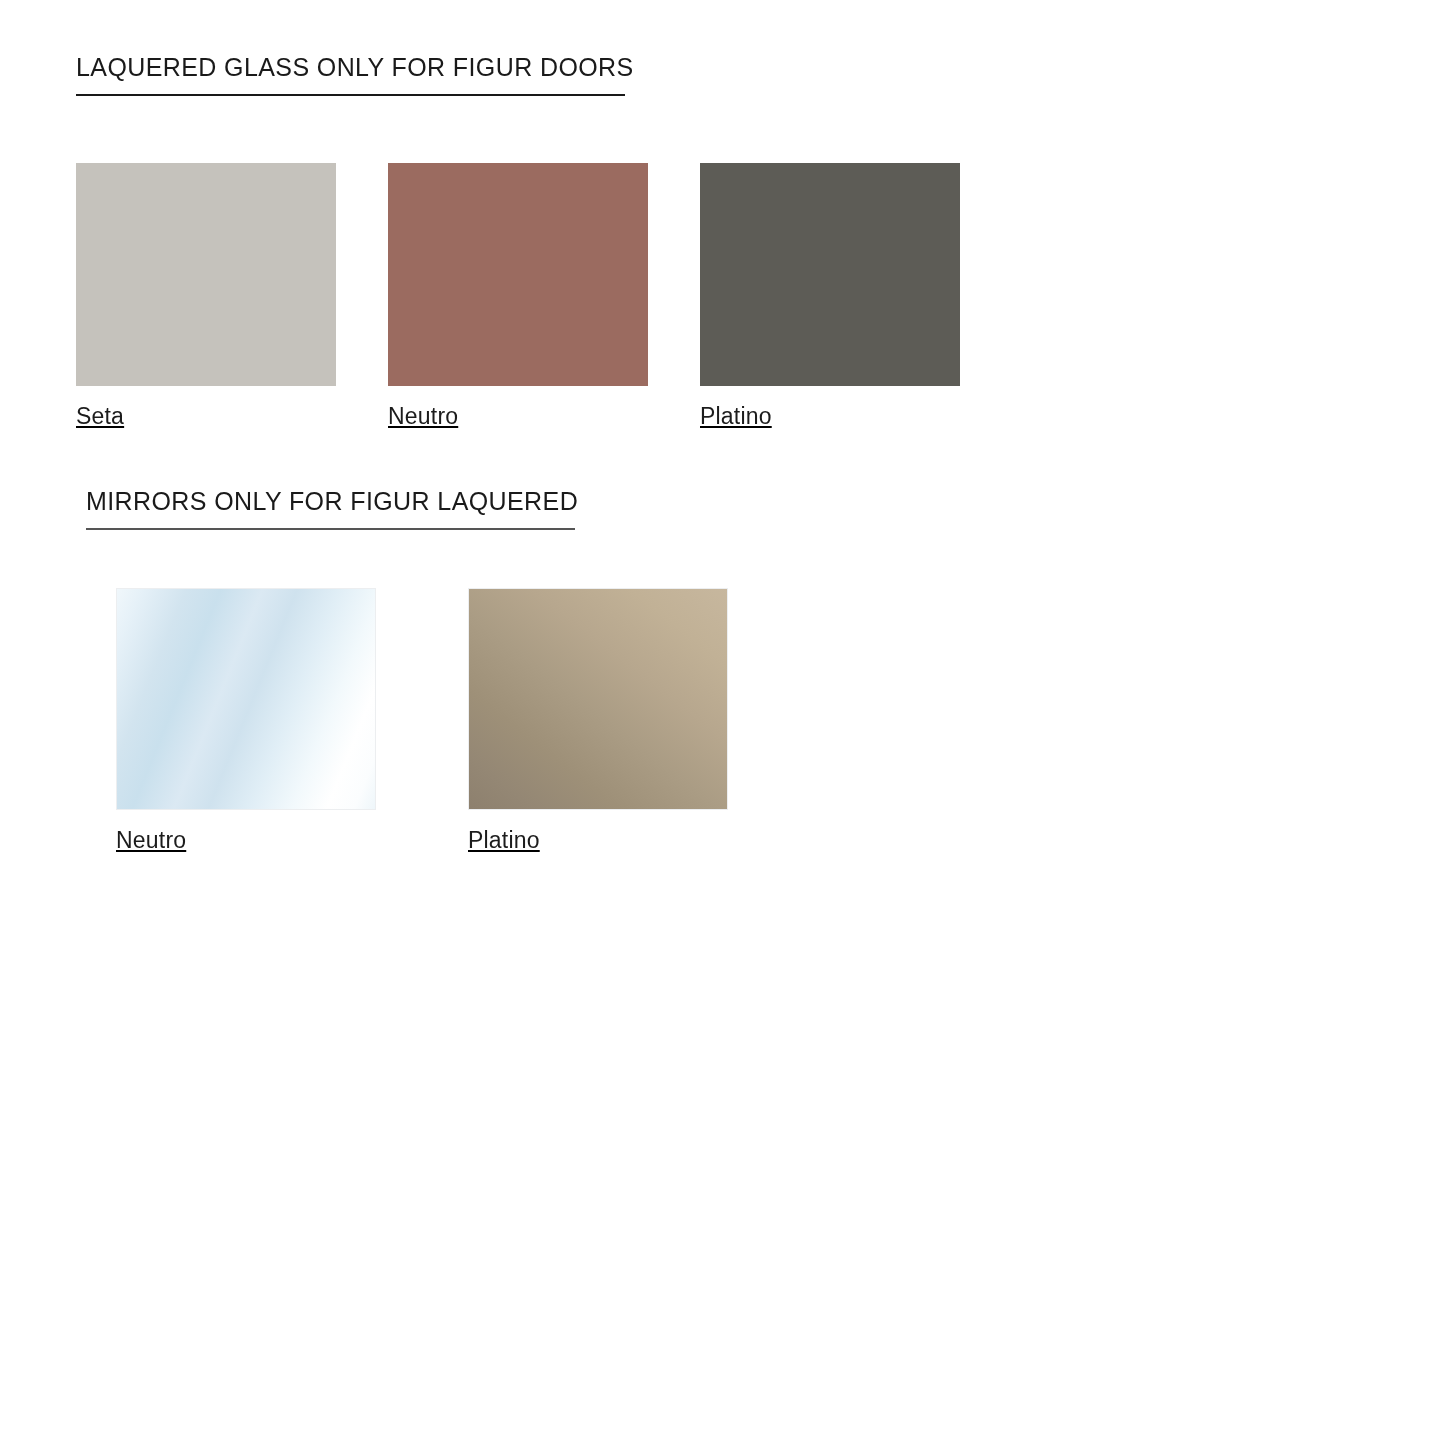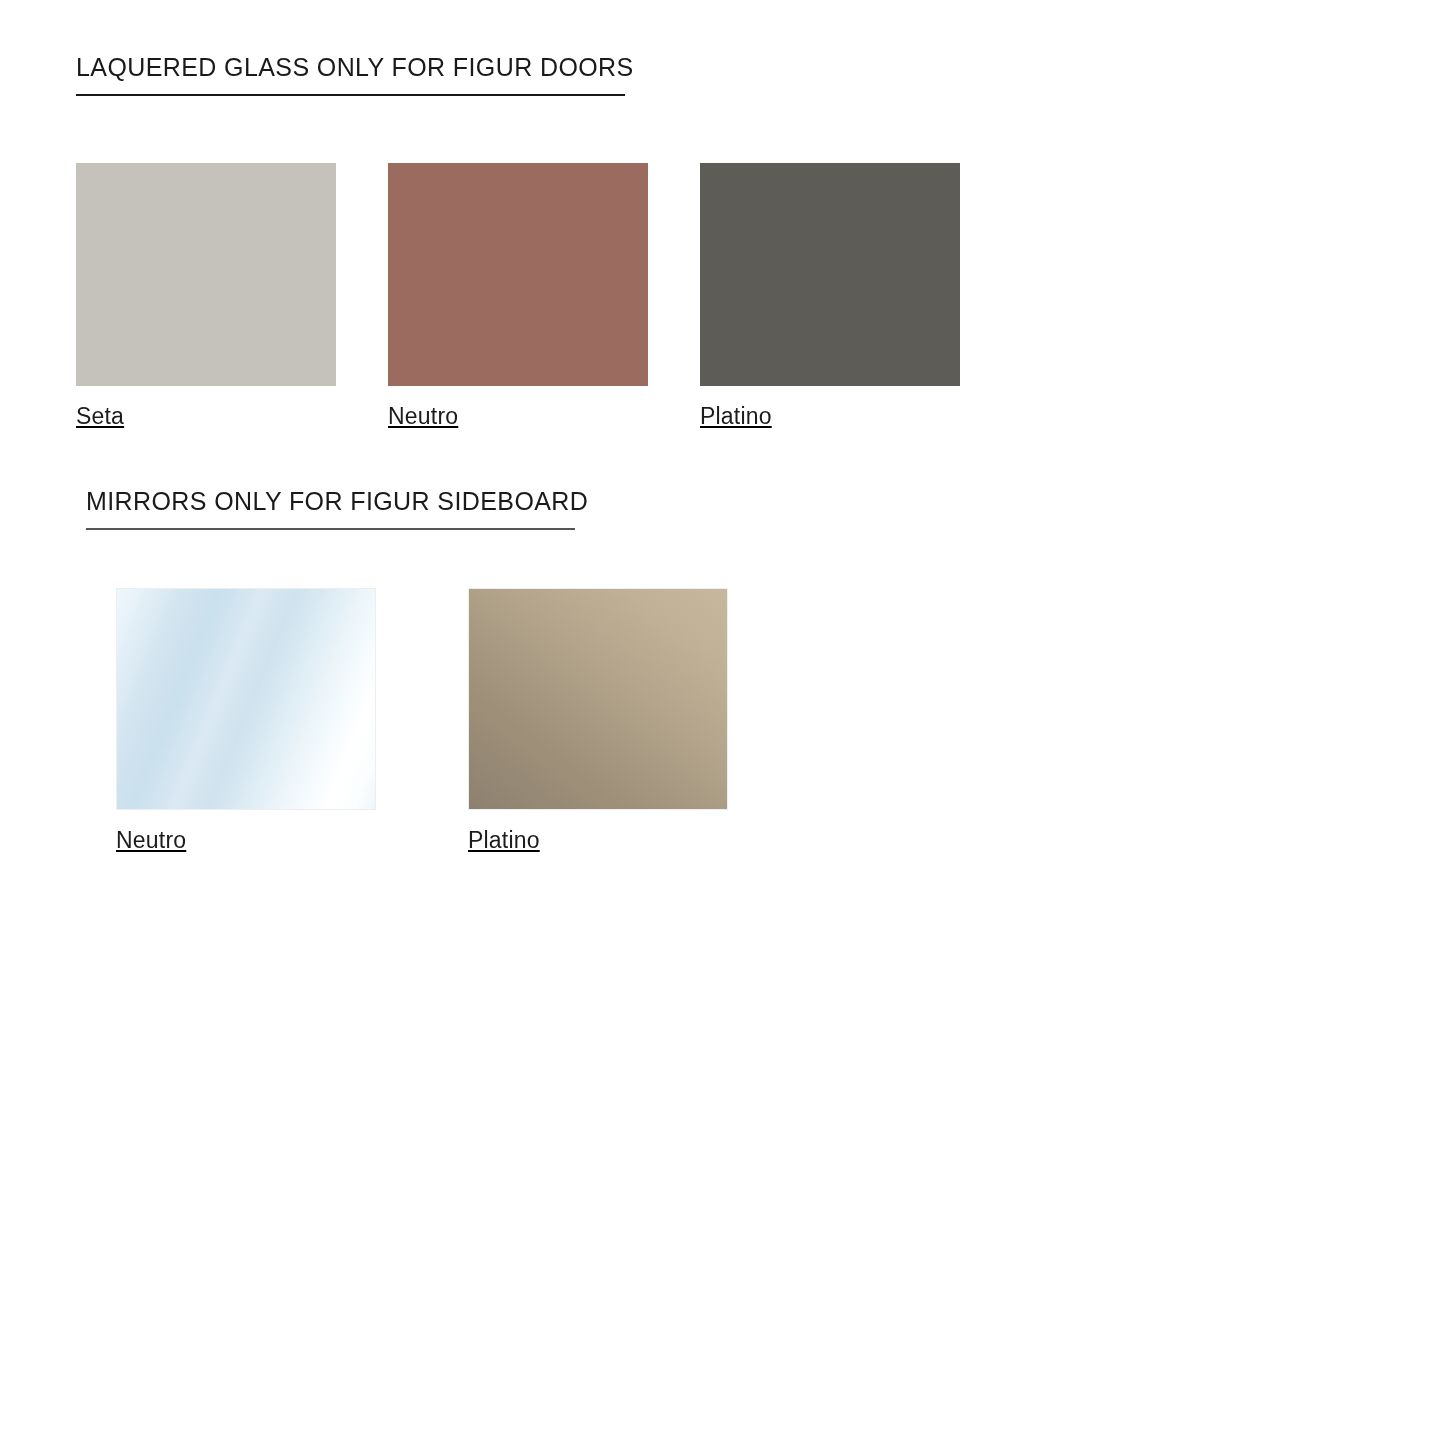--- a/index.html
+++ b/index.html
@@ -103,21 +103,21 @@
     </div>
 
     <div class="swatch-cell">
       <div class="swatch-chip" id="chip-platino" style="background: rgb(93, 92, 86);"></div>
       <div class="swatch-label">Platino</div>
     </div>
 
   </div>
 
   <div class="section" id="section-mirrors">
-    <div class="section-title">MIRRORS ONLY FOR FIGUR SIDEBOARD</div>
+    <div class="section-title">MIRRORS ONLY FOR FIGUR LAQUERED</div>
     <div class="section-rule"></div>
   </div>
 
   <div class="swatch-row" id="row-mirrors">
 
     <div class="swatch-cell">
       <div class="swatch-chip" id="chip-neutro" style="background: linear-gradient(112deg, rgb(240, 247, 251) 0%, rgb(230, 241, 248) 7%, rgb(210, 228, 239) 20%, rgb(201, 224, 237) 30%, rgb(219, 233, 243) 42%, rgb(207, 226, 238) 52%, rgb(224, 238, 246) 64%, rgb(242, 249, 252) 76%, rgb(255, 255, 255) 86%, rgb(251, 253, 254) 94%, rgb(238, 246, 250) 100%) rgb(215, 232, 242);"></div>
       <div class="swatch-label">Neutro</div>
     </div>
 

